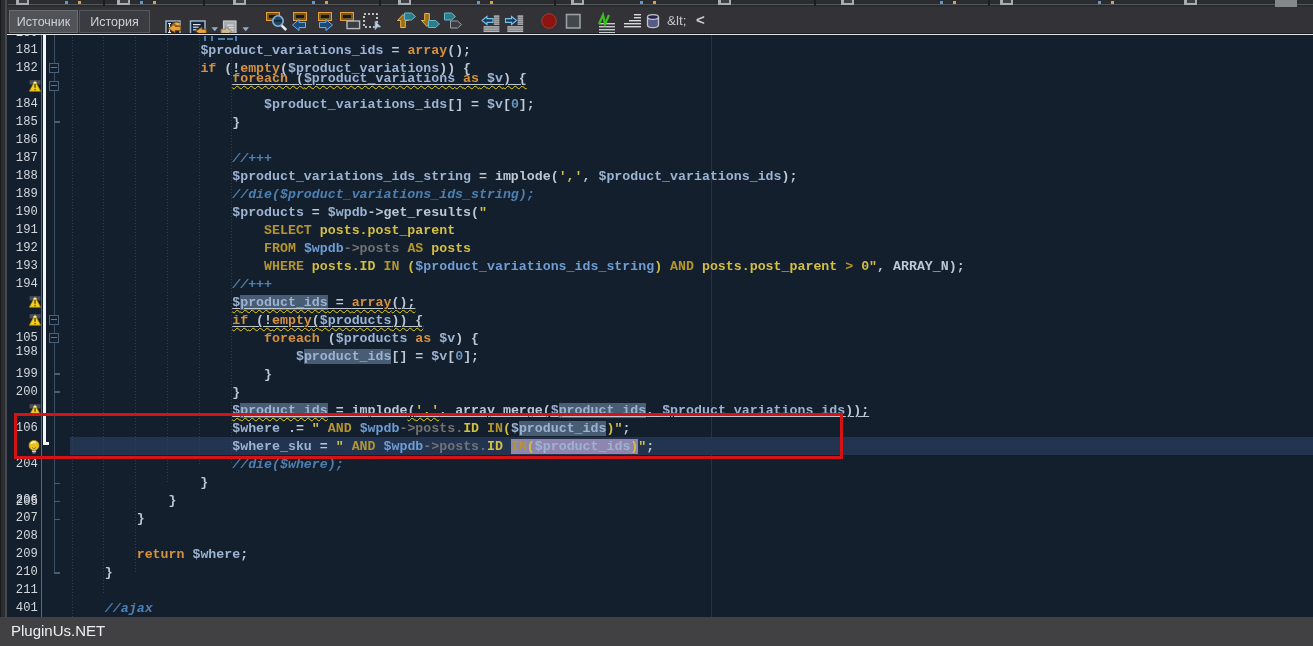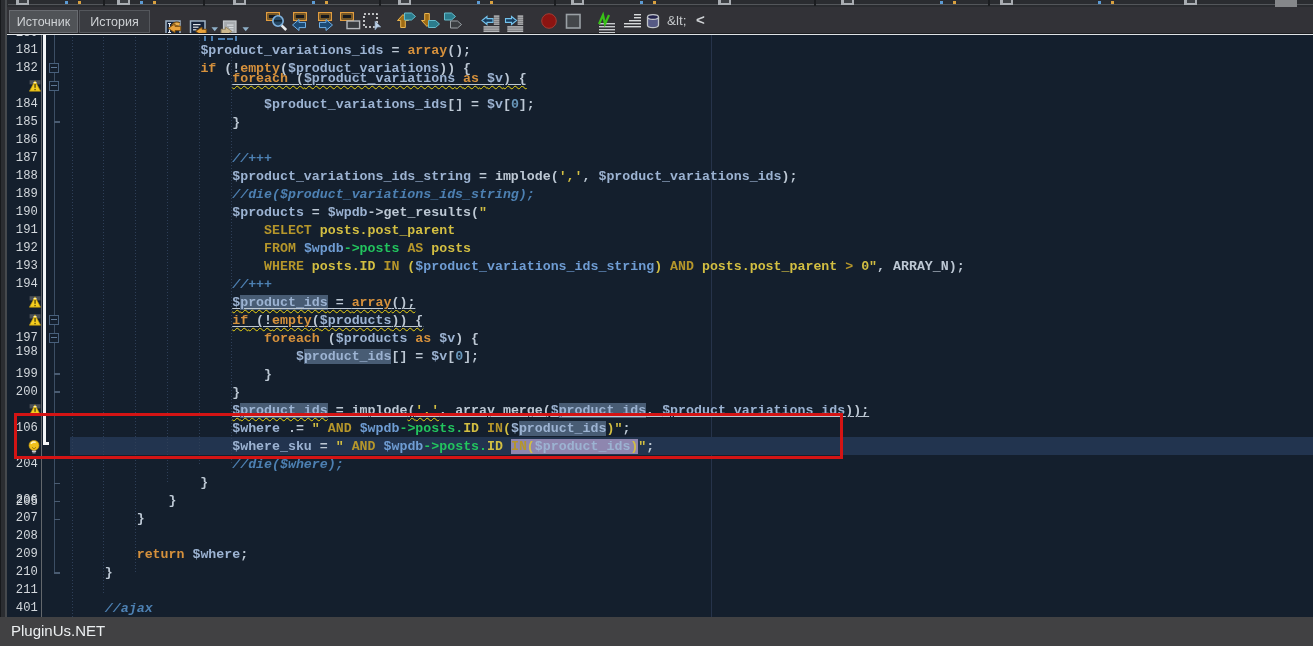--- a/index.html
+++ b/index.html
@@ -30,21 +30,21 @@
   #margin{left:711px;top:0;width:1px;height:583px;background:#26334a;}
   #curline{left:70px;top:403px;width:1243px;height:18px;background:#22344f;}
   .num{position:absolute;left:0;width:37.8px;text-align:right;font-size:12.2px;line-height:19.5px;color:#d3d8dd;height:18px;overflow:visible;}
   .row{position:absolute;left:73px;font-size:13.28px;line-height:18px;white-space:pre;color:#bdc8d4;font-weight:bold;}
   .v{color:#9cb3d2;}      
   .k{color:#d6913c;}      
   .s{color:#d3bf42;}      
   .q{color:#b5962b;}      
   .n{color:#6897bb;}      
   .iv{color:#6f9dd4;}     
-  .ip{color:#22c55e;}     
+  .ip{color:#737373;}     
   .c{color:#4d80b2;font-style:italic;} 
   .u{text-decoration:underline;text-decoration-thickness:1px;text-underline-offset:2px;}
   .w{text-decoration:underline wavy #ecd413;text-decoration-thickness:0.9px;text-underline-offset:3px;}
   .hl{background:#485c74;}   
   .sel{background:#8e86af;}  
   .warn{position:absolute;width:12px;height:12px;}
   
   #redbox{left:14px;top:413px;width:829px;height:46px;border:3px solid #d41414;box-sizing:border-box;}
   #status{left:0;top:617px;width:1313px;height:29px;background:#414143;
           font-family:"Liberation Sans",sans-serif;font-size:15px;color:#eceff1;line-height:27px;}
@@ -312,21 +312,21 @@
 <div class="num" style="top:79px">185</div>
 <div class="num" style="top:97px">186</div>
 <div class="num" style="top:115px">187</div>
 <div class="num" style="top:133px">188</div>
 <div class="num" style="top:151px">189</div>
 <div class="num" style="top:169px">190</div>
 <div class="num" style="top:187px">191</div>
 <div class="num" style="top:205px">192</div>
 <div class="num" style="top:223px">193</div>
 <div class="num" style="top:241px">194</div>
-<div class="num" style="top:295px">197</div>
+<div class="num" style="top:295px">105</div>
 <div class="num" style="top:309px">198</div>
 <div class="num" style="top:331px">199</div>
 <div class="num" style="top:349px">200</div>
 <div class="num" style="top:385px">106</div>
 <div class="num" style="top:421px">204</div>
 <div class="num" style="top:459px">205</div>
 <div class="num" style="top:457px">206</div>
 <div class="num" style="top:475px">207</div>
 <div class="num" style="top:493px">208</div>
 <div class="num" style="top:511px">209</div>

